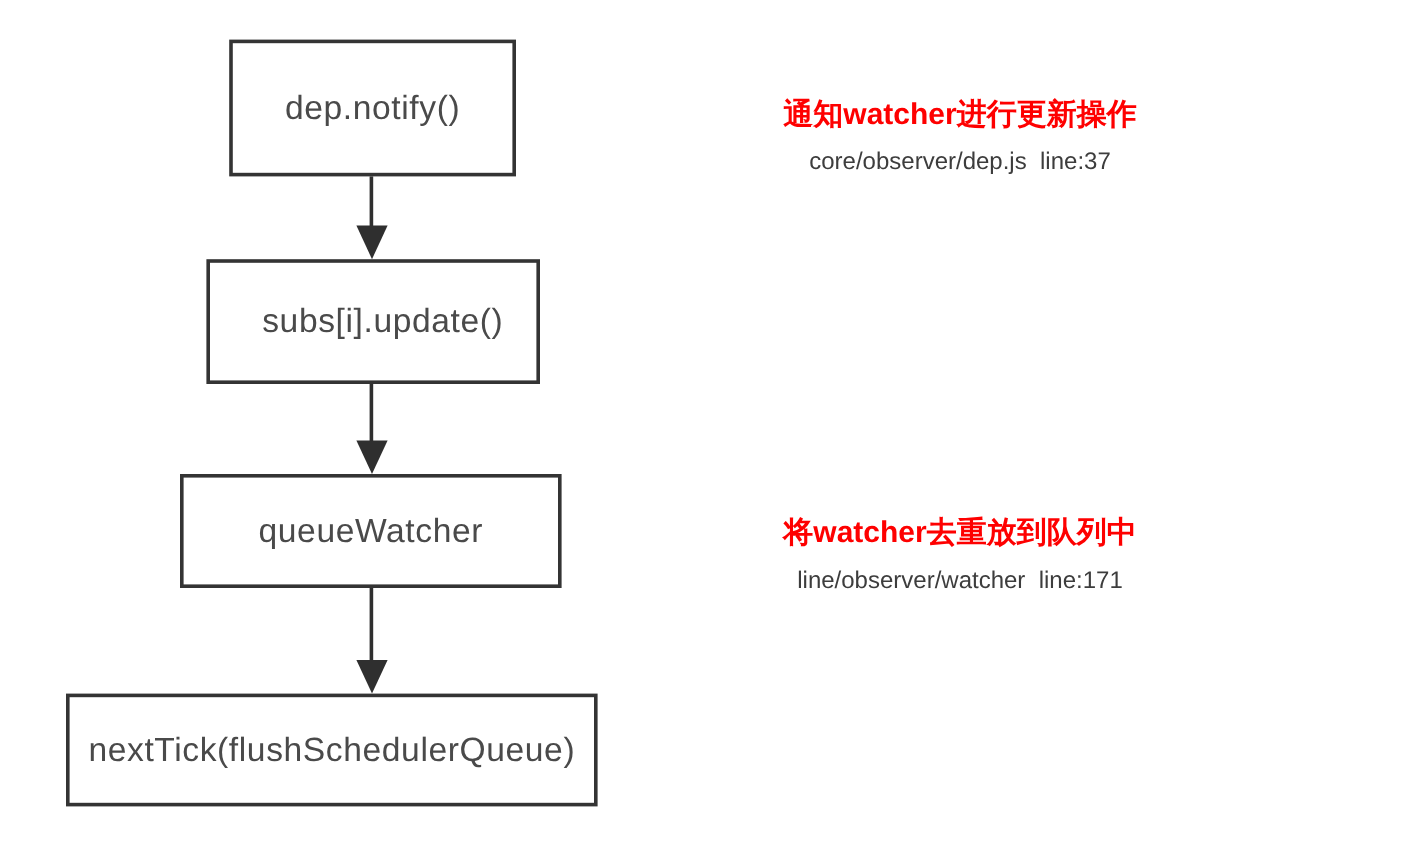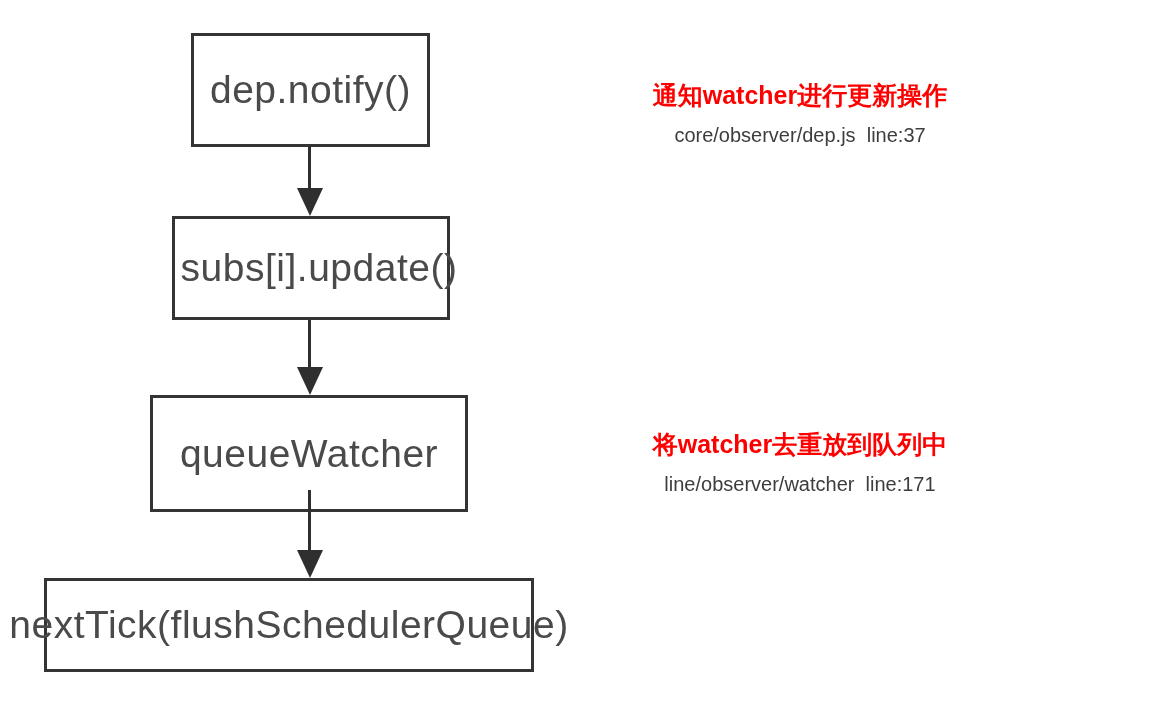--- a/index.html
+++ b/index.html
@@ -18,21 +18,21 @@
   .node {
     position: absolute;
     box-sizing: border-box;
     border: 3px solid #343434;
     background: #ffffff;
     display: flex;
     align-items: center;
     justify-content: center;
   }
   .node-label {
-    font-size: 39px;
+    font-size: 28px;
     color: #4a4a4a;
     letter-spacing: 0.5px;
     white-space: nowrap;
     text-align: right;
   }
   .arrow-shaft {
     position: absolute;
     width: 3px;
     background: #2f2f2f;
   }
@@ -78,28 +78,28 @@
   <div class="arrow-shaft" style="left:308px; top:147px; height:43px;"></div>
   <div class="arrow-head" style="left:297px; top:188px;"></div>
 
   <div class="node" style="left:172px; top:216px; width:278px; height:104px;padding-left:16px;">
     <span class="node-label">subs[i].update()</span>
   </div>
 
   <div class="arrow-shaft" style="left:308px; top:320px; height:49px;"></div>
   <div class="arrow-head" style="left:297px; top:367px;"></div>
 
-  <div class="node" style="left:150px; top:395px; width:318px; height:117px;">
+  <div class="node" style="left:150px; top:395px; width:318px; height:95px;">
     <span class="node-label">queueWatcher</span>
   </div>
 
   <div class="arrow-shaft" style="left:308px; top:490px; height:62px;"></div>
   <div class="arrow-head" style="left:297px; top:550px;"></div>
 
-  <div class="node" style="left:44px; top:578px; width:490px; height:94px;">
+  <div class="node" style="left:55px; top:578px; width:443px; height:94px;">
     <span class="node-label">nextTick(flushSchedulerQueue)</span>
   </div>
 
   <div class="annotation" style="top:48px;">
     <div class="ann-title">通知watcher进行更新操作</div>
     <div class="ann-path">core/observer/dep.js  line:37</div>
   </div>
 
 
   <div class="annotation" style="top:397px;">

